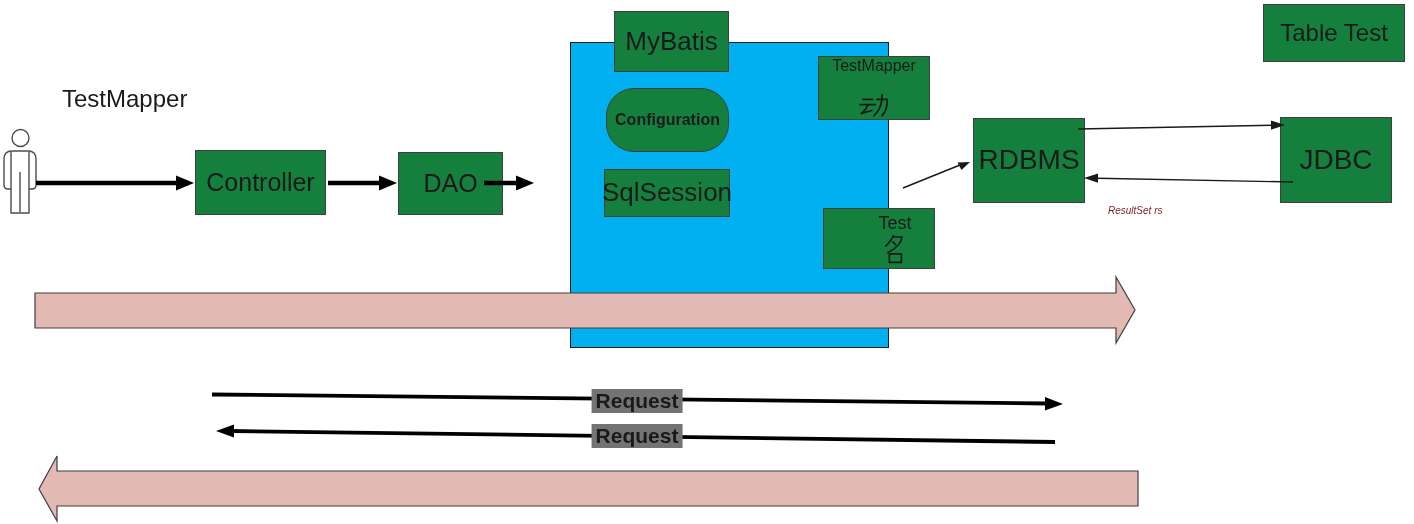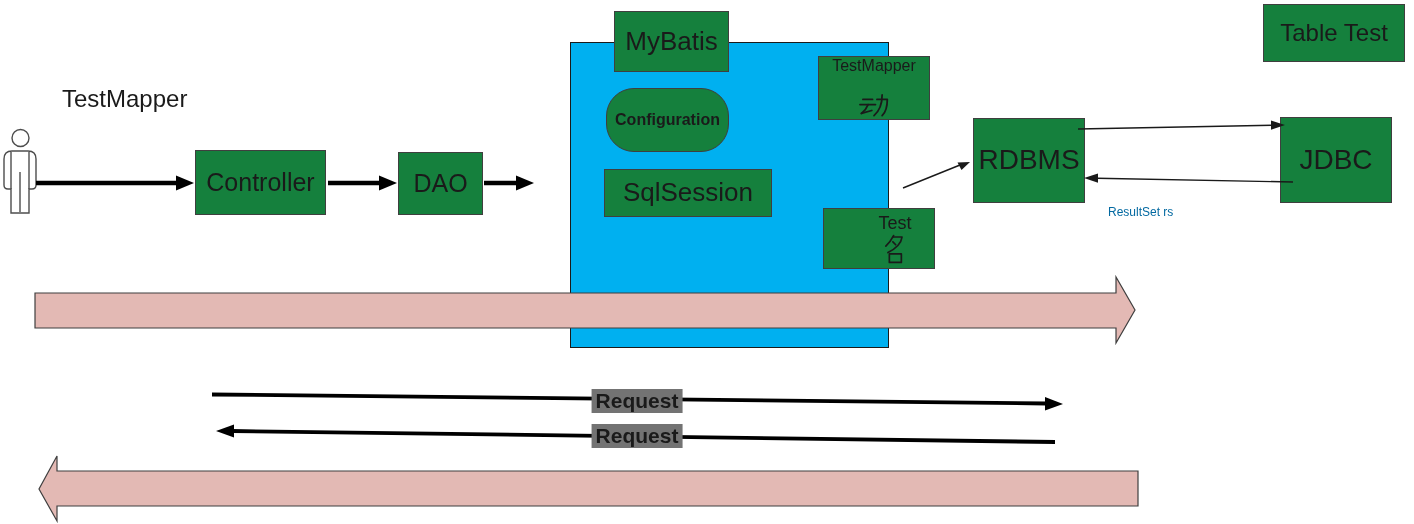--- a/index.html
+++ b/index.html
@@ -26,54 +26,54 @@
   }
   .fs16{font-size:16px;gap:16px;} .fs18{font-size:18px;} .fs24{font-size:24px;}
   .fs25{font-size:25px;} .fs26{font-size:26px;} .fs28{font-size:28px;}
   .bold{font-weight:700;}
   .free-label{position:absolute;white-space:nowrap;}
   .actor-label{font-size:24px;}
   .flow-word{
     position:absolute;transform:translate(-50%,-50%);
     background:#737373;padding:0 4px;font-weight:700;font-size:21px;white-space:nowrap;
   }
-  .rs-label{font-size:12px;color:#0369a1;}
+  .rs-label{font-size:10px;color:#7f1d1d;font-style:italic;}
   .cjk-glyph{display:block;margin-top:1px;}
   .cjk-glyph path,.cjk-glyph polyline{fill:none;stroke:#1a1a1a;stroke-width:2.4;stroke-linecap:round;stroke-linejoin:round;}
   .vh{position:absolute;width:1px;height:1px;overflow:hidden;clip-path:inset(50%);white-space:nowrap;}
 </style>
 </head>
 <body>
 
 <div class="stage">
 
   <div class="cyan"></div>
 
   <svg class="layer" viewBox="0 0 1414 524">
     <polygon points="35,293 1116,293 1116,277 1135,310 1116,343 1116,328 35,328" style="fill:var(--pink-arrow-fill);stroke:var(--pink-arrow-stroke);stroke-width:1.2"></polygon>
     <polygon points="1138,471 57,471 57,456 39,489 57,521 57,506 1138,506" style="fill:var(--pink-arrow-fill);stroke:var(--pink-arrow-stroke);stroke-width:1.2"></polygon>
   </svg>
 
   <div class="box fs25" style="left:195px;top:150px;width:131px;height:65px;">
     <span>Controller</span>
   </div>
 
-  <div class="box fs25" style="left:398px;top:152px;width:85px;height:63px;">
+  <div class="box fs25" style="left:398px;top:152px;width:105px;height:63px;">
     <span>DAO</span>
   </div>
 
   <div class="box fs26" style="left:614px;top:11px;width:115px;height:61px;">
     <span>MyBatis</span>
   </div>
 
   <div class="box fs16 bold" style="left:606px;top:88px;width:123px;height:64px;border-radius:28px;">
     <span>Configuration</span>
   </div>
 
-  <div class="box fs26" style="left:604px;top:169px;width:168px;height:48px;">
+  <div class="box fs26" style="left:604px;top:169px;width:126px;height:48px;">
     <span>SqlSession</span>
   </div>
 
   <div class="box fs16" style="left:818px;top:56px;width:112px;height:64px;">
     <span>TestMapper</span>
     <span class="vh">动</span>
     <svg class="cjk-glyph" width="36" height="29" viewBox="0 0 44 36">
       <path d="M7,10 H20"></path>
       <path d="M3,17 H24"></path>
       <path d="M14,17 C12,22 9,26 5,29"></path>

